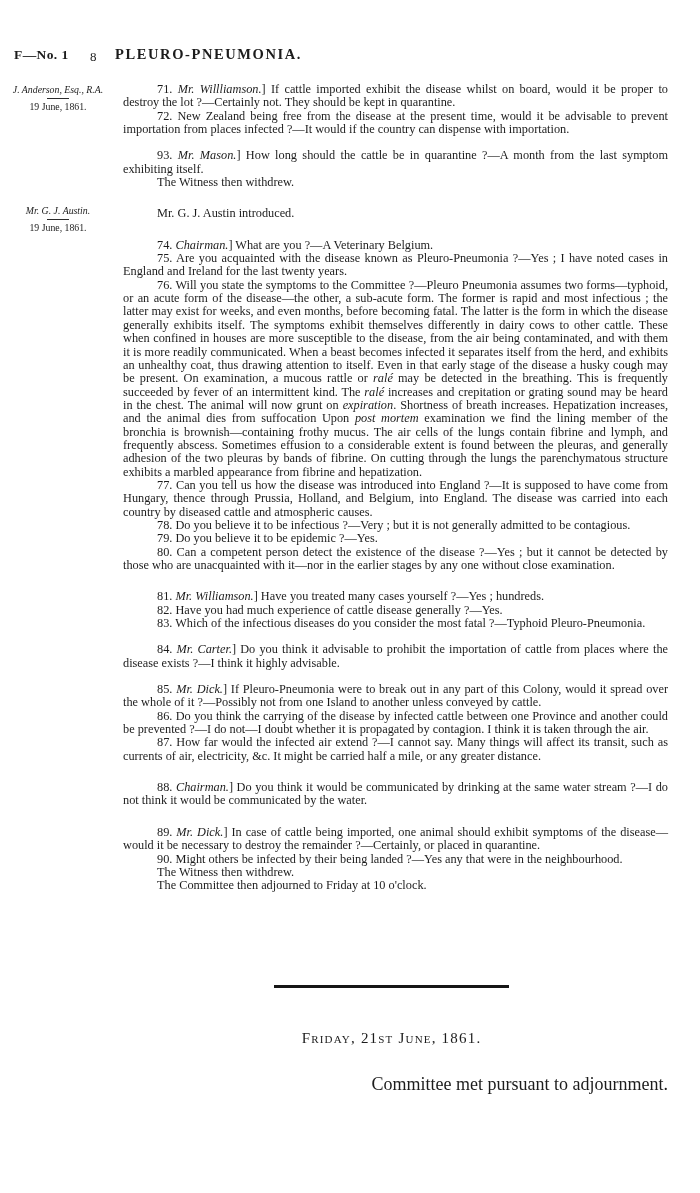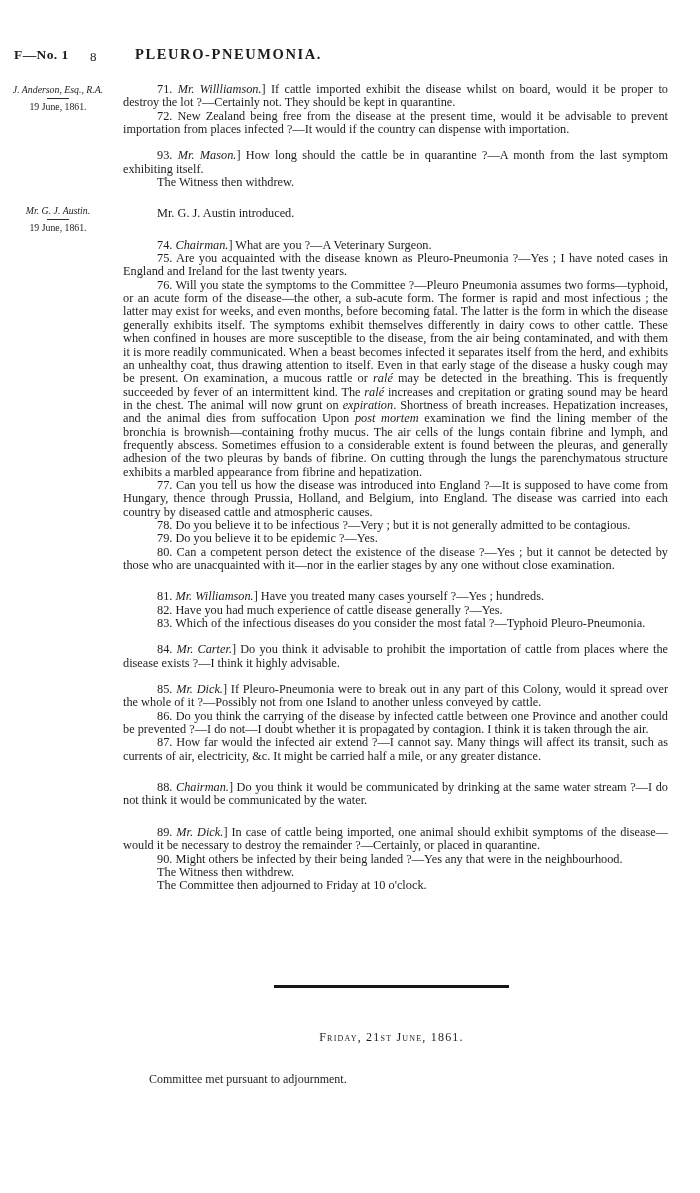--- a/index.html
+++ b/index.html
@@ -7,21 +7,21 @@
     position: relative;
     width: 700px;
     height: 1193px;
     background: #ffffff;
     overflow: hidden;
     font-family: "Liberation Serif", "DejaVu Serif", serif;
     color: #1c1c1c;
     box-sizing: border-box;
   }
   
-  .header { position: absolute; top: 46px; left: 0; right: 0; height: 20px; padding-left: 20px; }
+  .header { position: absolute; top: 46px; left: 0; right: 0; height: 20px; }
   .doc-ref {
     position: absolute; left: 14px; top: 1px;
     font-size: 13.5px; font-weight: 700; letter-spacing: 0.4px;
   }
   .page-num { position: absolute; left: 90px; top: 3px; font-size: 13px; }
   .title {
     margin-left: 115px; margin-right: 32px;
     text-align: left; font-size: 14.5px; font-weight: 700; letter-spacing: 1.6px;
   }
   
@@ -42,24 +42,24 @@
   }
   .para { margin: 0; text-indent: 34px; }
   .para.gap { margin-top: 13px; }
   .para.gap-lg { margin-top: 18px; }
   .it { font-style: italic; }
   
   .session-break { position: absolute; left: 115px; right: 32px; top: 985px; text-align: center; }
   .rule { width: 235px; height: 2.6px; background: #161616; margin: 0 auto; }
   .sb-heading {
     margin-top: 42px;
-    font-variant: small-caps; font-size: 12px; letter-spacing: 1.2px;
+    font-variant: small-caps; font-size: 15px; letter-spacing: 1.2px;
   }
   .sb-open {
-    margin: 27px 0 0 0; text-align: left; text-indent: 34px; font-size: 12px;
+    margin: 27px 0 0 0; text-align: right; text-indent: 34px; font-size: 18px;
   }
 </style>
 </head>
 <body>
 
 <div class="page">
 
   <div class="header">
     <span class="doc-ref">F—No. 1</span>
     <span class="page-num">8</span>
@@ -77,21 +77,21 @@
     <hr class="mn-rule">
     <div class="mn-date">19 June, 1861.</div>
   </aside>
 
   <main class="body-col">
       <p class="para"><span>71. </span><span class="it">Mr. Willliamson.</span><span>] If cattle imported exhibit the disease whilst on board, would it be proper to destroy the lot ?—Certainly not. They should be kept in quarantine.</span></p>
       <p class="para"><span>72. New Zealand being free from the disease at the present time, would it be advisable to prevent importation from places infected ?—It would if the country can dispense with importation.</span></p>
       <p class="para gap"><span>93. </span><span class="it">Mr. Mason.</span><span>] How long should the cattle be in quarantine ?—A month from the last symptom exhibiting itself.</span></p>
       <p class="para"><span>The Witness then withdrew.</span></p>
       <p class="para gap-lg"><span>Mr. G. J. Austin introduced.</span></p>
-      <p class="para gap-lg"><span>74. </span><span class="it">Chairman.</span><span>] What are you ?—A Veterinary Surgeon.</span></p>
+      <p class="para gap-lg"><span>74. </span><span class="it">Chairman.</span><span>] What are you ?—A Veterinary Belgium.</span></p>
       <p class="para"><span>75. Are you acquainted with the disease known as Pleuro-Pneumonia ?—Yes ; I have noted cases in England and Ireland for the last twenty years.</span></p>
       <p class="para"><span>76. Will you state the symptoms to the Committee ?—Pleuro Pneumonia assumes two forms—typhoid, or an acute form of the disease—the other, a sub-acute form. The former is rapid and most infectious ; the latter may exist for weeks, and even months, before becoming fatal. The latter is the form in which the disease generally exhibits itself. The symptoms exhibit themselves differently in dairy cows to other cattle. These when confined in houses are more susceptible to the disease, from the air being contaminated, and with them it is more readily communicated. When a beast becomes infected it separates itself from the herd, and exhibits an unhealthy coat, thus drawing attention to itself. Even in that early stage of the disease a husky cough may be present. On examination, a mucous rattle or </span><span class="it">ralé</span><span> may be detected in the breathing. This is frequently succeeded by fever of an intermittent kind. The </span><span class="it">ralé</span><span> increases and crepitation or grating sound may be heard in the chest. The animal will now grunt on </span><span class="it">expiration</span><span>. Shortness of breath increases. Hepatization increases, and the animal dies from suffocation Upon </span><span class="it">post mortem</span><span> examination we find the lining member of the bronchia is brownish—containing frothy mucus. The air cells of the lungs contain fibrine and lymph, and frequently abscess. Sometimes effusion to a considerable extent is found between the pleuras, and generally adhesion of the two pleuras by bands of fibrine. On cutting through the lungs the parenchymatous structure exhibits a marbled appearance from fibrine and hepatization.</span></p>
       <p class="para"><span>77. Can you tell us how the disease was introduced into England ?—It is supposed to have come from Hungary, thence through Prussia, Holland, and Belgium, into England. The disease was carried into each country by diseased cattle and atmospheric causes.</span></p>
       <p class="para"><span>78. Do you believe it to be infectious ?—Very ; but it is not generally admitted to be contagious.</span></p>
       <p class="para"><span>79. Do you believe it to be epidemic ?—Yes.</span></p>
       <p class="para"><span>80. Can a competent person detect the existence of the disease ?—Yes ; but it cannot be detected by those who are unacquainted with it—nor in the earlier stages by any one without close examination.</span></p>
       <p class="para gap-lg"><span>81. </span><span class="it">Mr. Williamson.</span><span>] Have you treated many cases yourself ?—Yes ; hundreds.</span></p>
       <p class="para"><span>82. Have you had much experience of cattle disease generally ?—Yes.</span></p>
       <p class="para"><span>83. Which of the infectious diseases do you consider the most fatal ?—Typhoid Pleuro-Pneumonia.</span></p>
       <p class="para gap"><span>84. </span><span class="it">Mr. Carter.</span><span>] Do you think it advisable to prohibit the importation of cattle from places where the disease exists ?—I think it highly advisable.</span></p>

